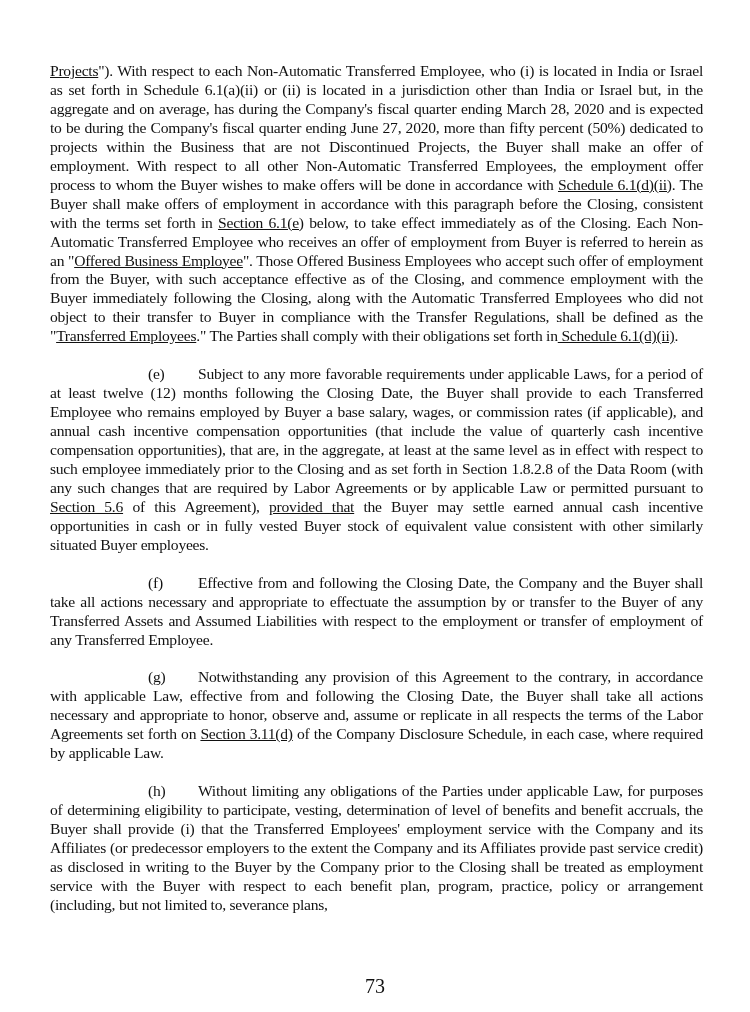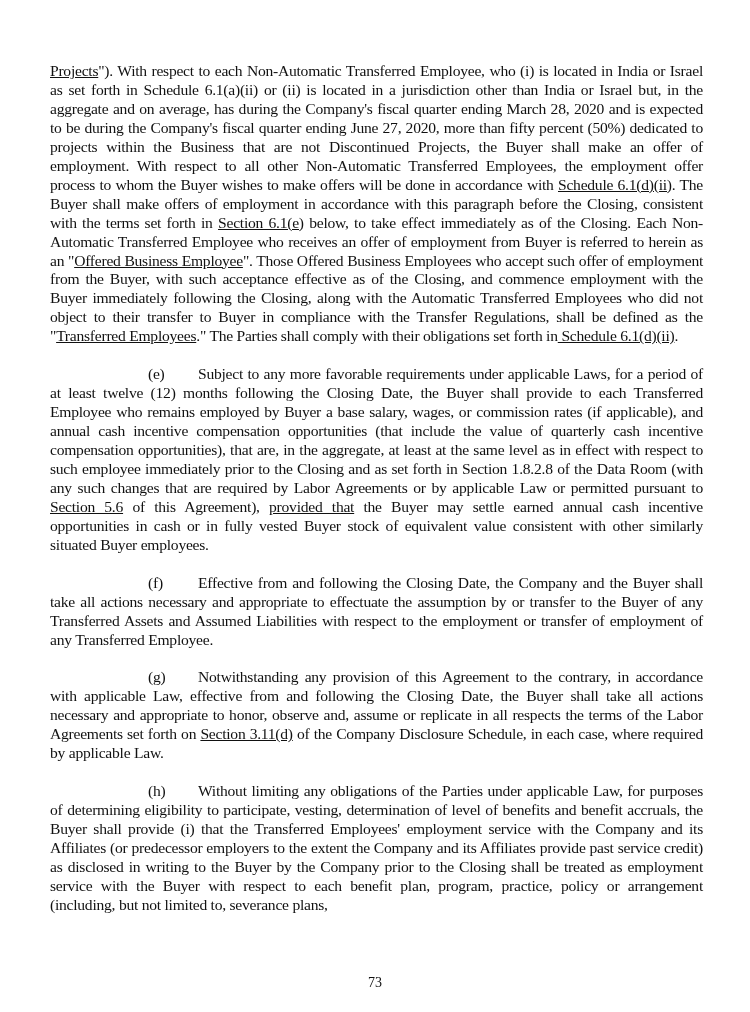--- a/index.html
+++ b/index.html
@@ -8,21 +8,21 @@
     position: absolute; left: 50px; top: 62px; width: 653px;
     font-family: "Liberation Serif", serif; font-size: 15.6px; line-height: 18.95px;
     color: #111111; letter-spacing: -0.25px;
   }
   .para { text-align: justify; margin: 0 0 18.95px 0; }
   .para .indent { display: inline-block; width: 98px; }
   .para .label { display: inline-block; width: 50px; }
   u { text-underline-offset: 1px; }
   .page-number {
     position: absolute; top: 975px; left: 0; width: 750px; text-align: center;
-    font-family: "Liberation Serif", serif; font-size: 14px; color: #111111;
+    font-family: "Liberation Serif", serif; font-size: 20px; color: #111111;
   }
 </style>
 </head>
 <body>
 
 <div class="page">
   <p class="para">
     <u>Projects</u><span>"). With respect to each Non-Automatic Transferred Employee, who (i) is located in India or Israel as set forth in Schedule 6.1(a)(ii) or (ii) is located in a jurisdiction other than India or Israel but, in the aggregate and on average, has during the Company's fiscal quarter ending March 28, 2020 and is expected to be during the Company's fiscal quarter ending June 27, 2020, more than fifty percent (50%) dedicated to projects within the Business that are not Discontinued Projects, the Buyer shall make an offer of employment. With respect to all other Non-Automatic Transferred Employees,  the employment offer process to whom the Buyer wishes to make offers will be done in accordance with </span><u>Schedule 6.1(d)(ii)</u><span>. The Buyer shall make offers of employment in accordance with this paragraph before the Closing, consistent with the terms set forth in </span><u>Section 6.1(e)</u><span> below, to take effect immediately as of the Closing. Each Non-Automatic Transferred Employee who receives an offer of employment from Buyer is referred to herein as an "</span><u>Offered Business Employee</u><span>". Those Offered Business Employees who accept such offer of employment from the Buyer, with such acceptance effective as of the Closing, and commence employment with the Buyer immediately following the Closing, along with the Automatic Transferred Employees who did not object to their transfer to Buyer in compliance with the Transfer Regulations, shall be defined as the "</span><u>Transferred Employees</u><span>." The Parties shall comply with their obligations set forth in</span><u> Schedule 6.1(d)(ii)</u><span>.</span>
   </p>
 

